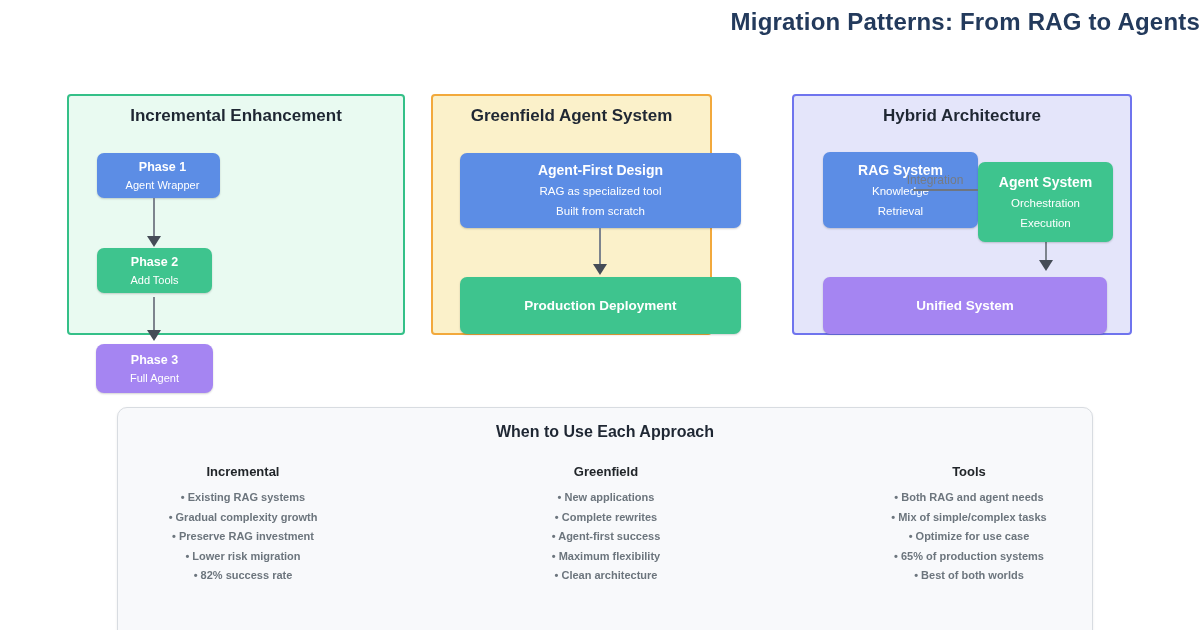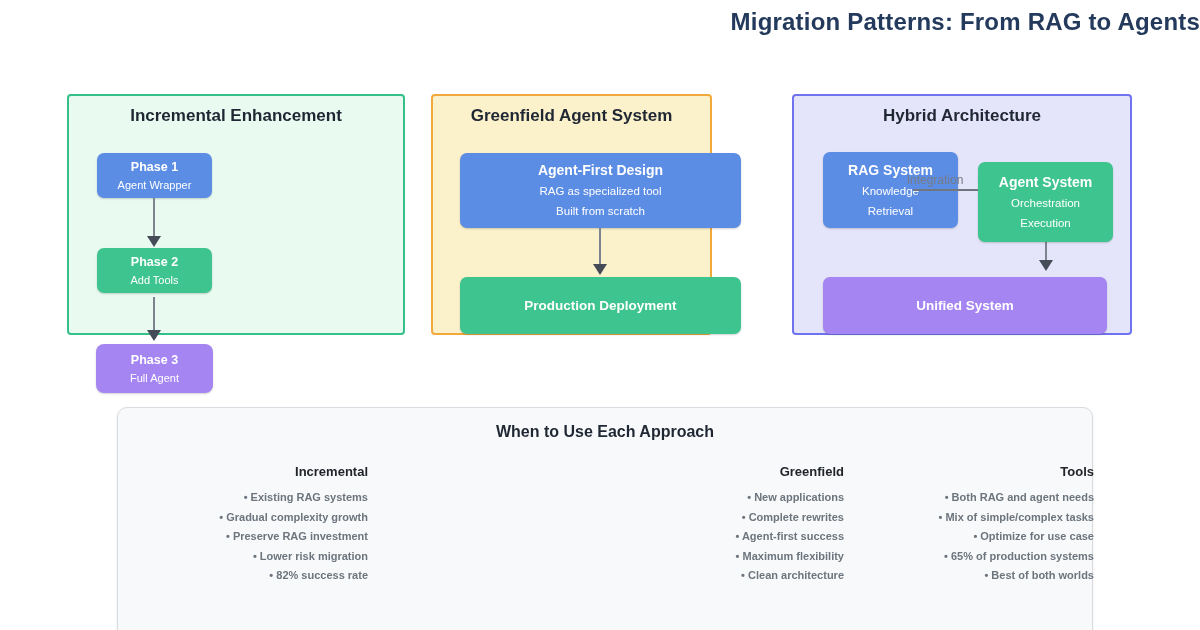--- a/index.html
+++ b/index.html
@@ -46,34 +46,34 @@
   
   .phase3{left:96px;top:344px;width:117px;height:49px;z-index:2;border-radius:8px;}
 
   
   .usage{position:absolute;left:117px;top:383px;width:976px;height:242px;box-sizing:border-box;
     background:#f8f9fb;border:1px solid #d8dce1;border-radius:10px;z-index:1;
     box-shadow:0 1px 3px rgba(0,0,0,.07);margin-top:24px;}
   .usage-title{position:absolute;top:15px;left:0;width:100%;text-align:center;
     font-size:16px;font-weight:bold;color:#1f2733;}
   .cols{position:absolute;top:50px;left:0;width:100%;display:grid;grid-template-columns:250px 476px 250px;}
-  .col{text-align:right;}
+  .col{text-align:center;}
   .col-h{font-size:13px;font-weight:bold;color:#212529;margin-top:6px;}
   .col-list{list-style:none;margin:9px 0 0 0;padding:0;font-weight:bold;}
   .col-list li{font-size:11px;line-height:19.5px;color:#6c757d;}
 </style>
 </head>
 <body>
 
 <h1 class="main-title">Migration Patterns: From RAG to Agents</h1>
 
 <section class="panel p1">
   <div class="panel-title">Incremental Enhancement</div>
 
-  <div class="node blue pnode" style="top:57px;">
+  <div class="node blue pnode" style="top:57px;padding-left:8px;">
     <div class="nt">Phase 1</div>
     <div class="ns">Agent Wrapper</div>
   </div>
 
   <div class="arrow" style="left:84px;top:102px;height:38px;">
     <i class="head"></i>
   </div>
 
   <div class="node green pnode" style="top:152px;">
     <div class="nt">Phase 2</div>
@@ -104,21 +104,21 @@
   </div>
 
   <div class="node green single" style="left:27px;top:181px;width:281px;height:57px;">
     <div class="nt">Production Deployment</div>
   </div>
 </section>
 
 <section class="panel p3">
   <div class="panel-title">Hybrid Architecture</div>
 
-  <div class="node blue big" style="left:29px;top:56px;width:135px;height:76px;z-index:2;">
+  <div class="node blue big" style="left:29px;top:56px;width:155px;height:76px;z-index:2;">
     <div class="nt">RAG System</div>
     <div class="ns">Knowledge</div>
     <div class="ns">Retrieval</div>
   </div>
 
   <div class="int-line"></div>
   <div class="int-label">Integration</div>
 
   <div class="node green big" style="left:184px;top:54px;width:135px;height:80px;z-index:2;margin-top:12px;">
     <div class="nt">Agent System</div>

